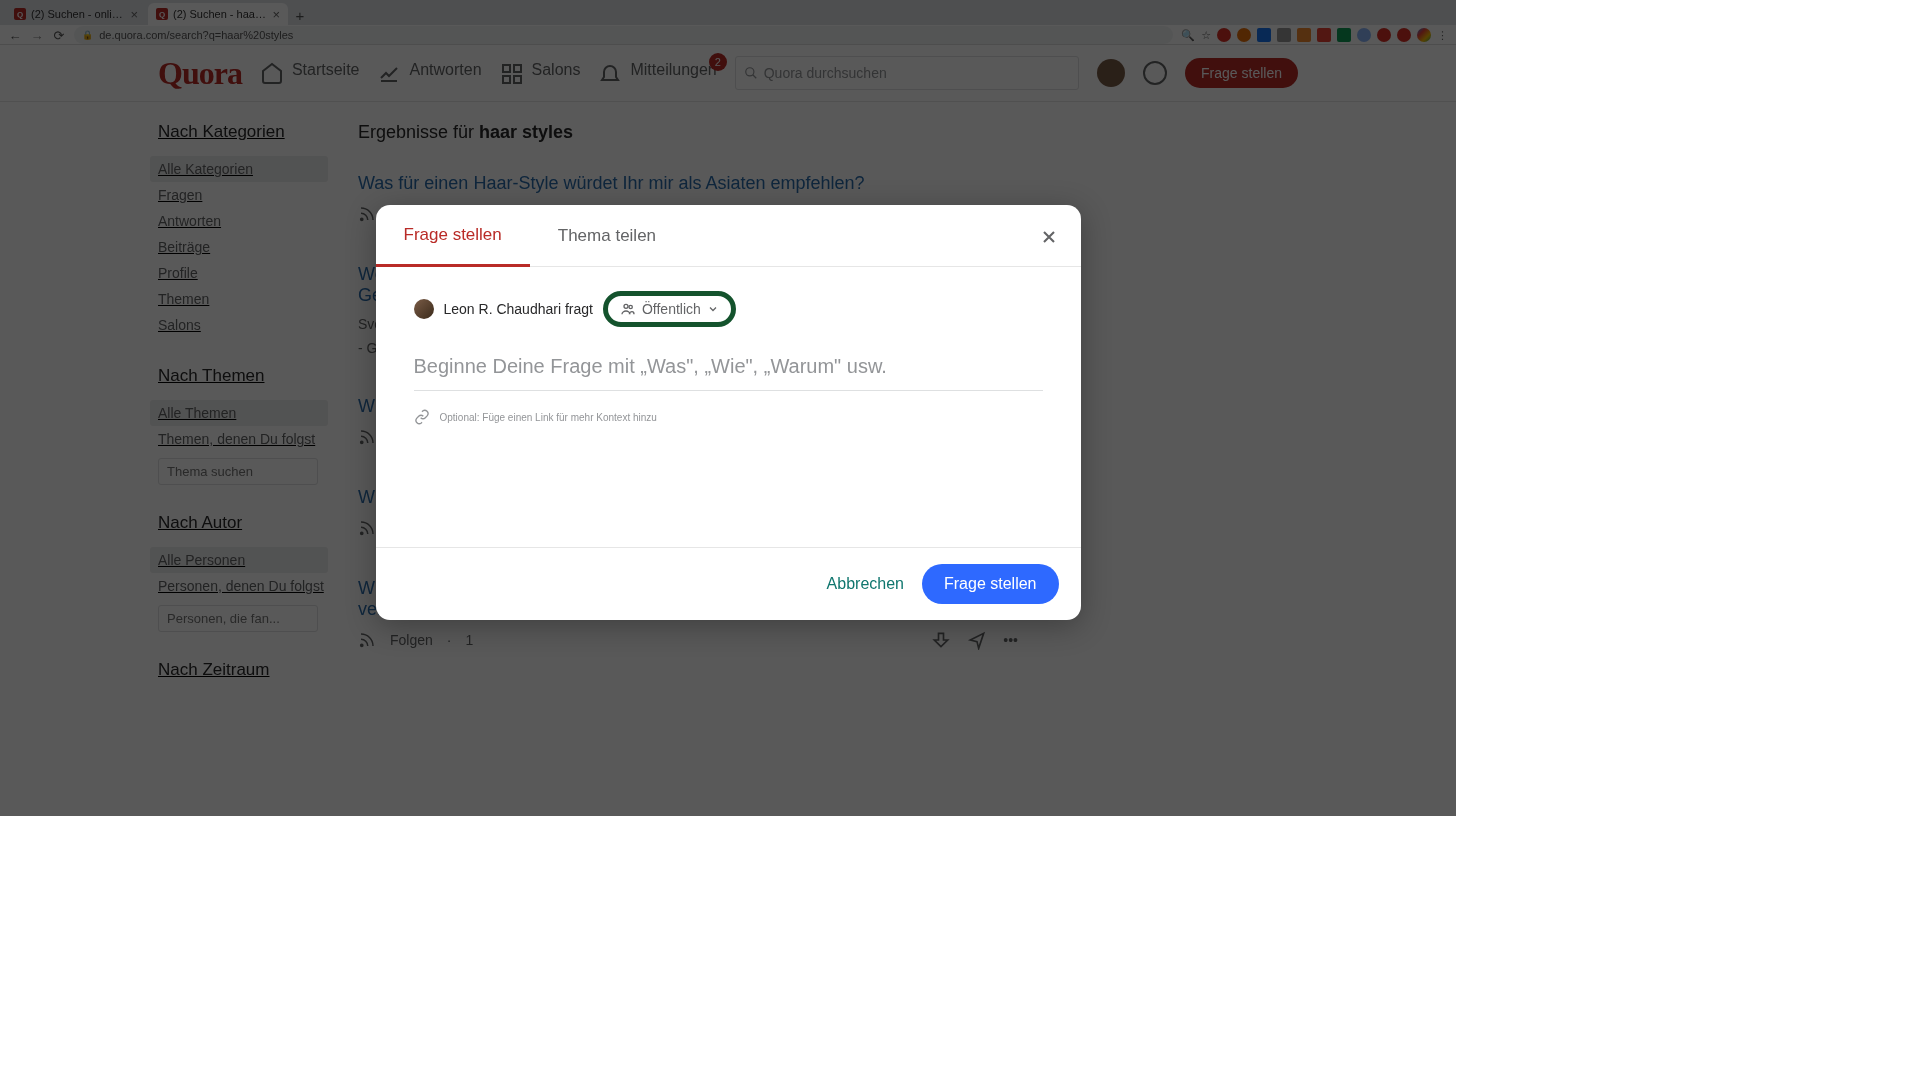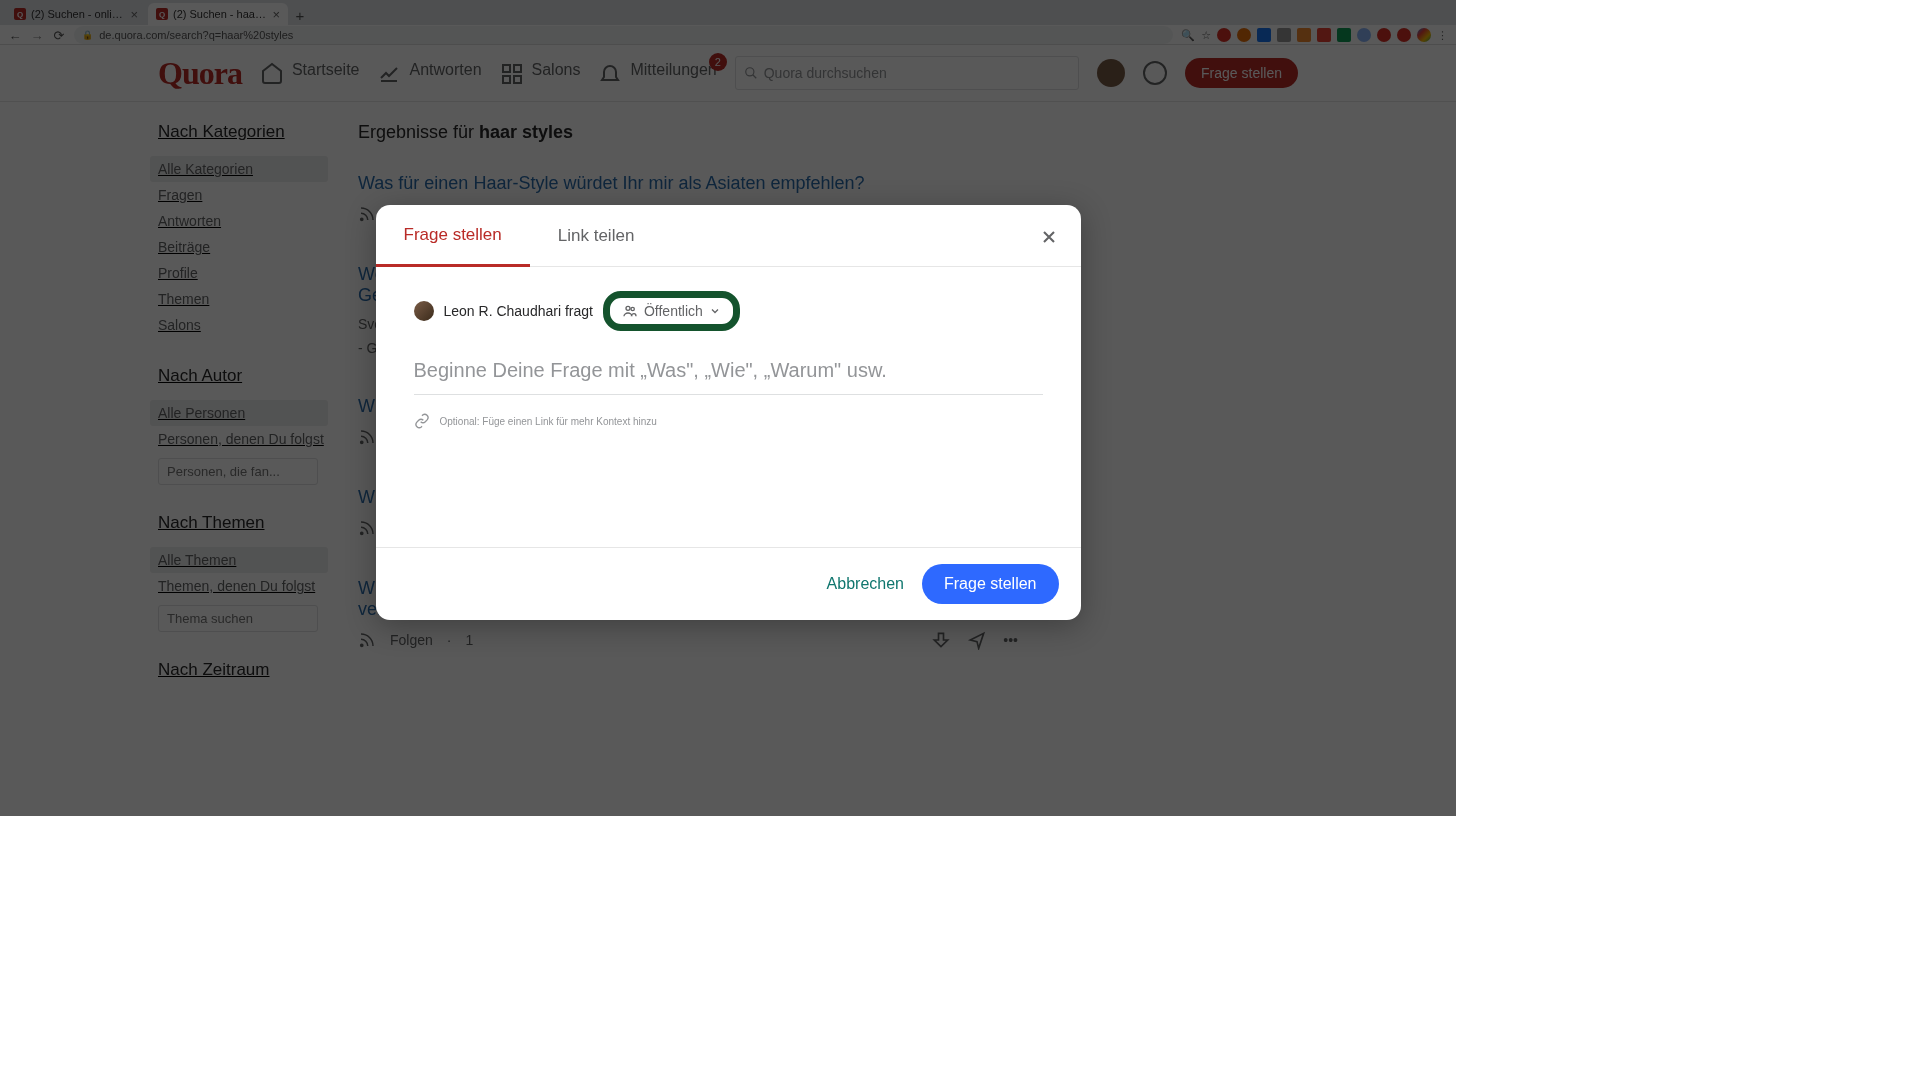--- a/index.html
+++ b/index.html
@@ -56,21 +56,21 @@
 .overlay { position: absolute; inset: 0; background: rgba(0,0,0,0.65); display: flex; align-items: flex-start; justify-content: center; padding-top: 205px; }
 .modal { width: 705px; background: #fff; border-radius: 14px; overflow: hidden; box-shadow: 0 6px 30px rgba(0,0,0,0.3); }
 .modal-tabs { display: flex; align-items: center; border-bottom: 1px solid #e6e6e6; padding: 0 0 0 0; position: relative; height: 62px; }
 .modal-tab { padding: 0 28px; font-size: 17px; color: #636466; height: 100%; display: flex; align-items: center; }
 .modal-tab.active { color: #b92b27; font-weight: 500; border-bottom: 3px solid #b92b27; margin-bottom: -1px; }
 .modal-close { position: absolute; right: 18px; top: 18px; color: #636466; font-size: 22px; cursor: pointer; width: 28px; height: 28px; display:flex; align-items:center; justify-content:center; }
 .modal-body { padding: 24px 38px 20px 38px; min-height: 280px; }
 .asker-row { display: flex; align-items: center; gap: 10px; margin-bottom: 22px; }
 .asker-avatar { width: 20px; height: 20px; border-radius: 50%; background: linear-gradient(135deg,#7a5c47,#3a2a1a); }
 .asker-name { font-size: 14px; color: #282829; }
-.visibility-btn { display: flex; align-items: center; gap: 6px; border: 7px solid #14532d; border-radius: 18px; padding: 5px 12px; font-size: 14px; color: #636466; }
+.visibility-btn { display: flex; align-items: center; gap: 6px; border: 5px solid #14532d; border-radius: 18px; padding: 5px 12px; font-size: 14px; color: #636466; }
 .question-input { width: 100%; border: none; border-bottom: 1px solid #dee0e1; font-size: 20px; color: #282829; padding: 6px 0 12px 0; outline: none; }
 .question-input::placeholder { color: #939598; }
 .link-row { display: flex; align-items: center; gap: 10px; margin-top: 18px; color: #939598; font-size: 10px; }
 .modal-footer { border-top: 1px solid #e6e6e6; padding: 16px 22px; display: flex; justify-content: flex-end; gap: 18px; align-items: center; }
 .btn-cancel { color: #0f766e; font-size: 16px; background: none; border: none; margin-left: 48px; }
 .btn-submit { background: #2e69ff; color: #fff; border: none; border-radius: 22px; padding: 11px 22px; font-size: 16px; font-weight: 500; }
 
 svg { display: block; }
 </style>
 </head>
@@ -168,30 +168,30 @@
         <div class="side-title">Nach Kategorien</div>
         <div class="side-item active">Alle Kategorien</div>
         <div class="side-item">Fragen</div>
         <div class="side-item">Antworten</div>
         <div class="side-item">Beiträge</div>
         <div class="side-item">Profile</div>
         <div class="side-item">Themen</div>
         <div class="side-item">Salons</div>
       </div>
       <div class="side-section">
+        <div class="side-title">Nach Themen</div>
+        <div class="side-item active">Alle Themen</div>
+        <div class="side-item">Themen, denen Du folgst</div>
+        <input class="side-input" style="margin-top: 6px;" placeholder="Thema suchen">
+      </div>
+      <div class="side-section">
         <div class="side-title">Nach Autor</div>
         <div class="side-item active">Alle Personen</div>
         <div class="side-item">Personen, denen Du folgst</div>
         <input class="side-input" style="margin-top: 6px;" placeholder="Personen, die fan...">
-      </div>
-      <div class="side-section">
-        <div class="side-title">Nach Themen</div>
-        <div class="side-item active">Alle Themen</div>
-        <div class="side-item">Themen, denen Du folgst</div>
-        <input class="side-input" style="margin-top: 6px;" placeholder="Thema suchen">
       </div>
       <div class="side-section">
         <div class="side-title">Nach Zeitraum</div>
       </div>
     </div>
 
     <div class="content">
       <div class="results-for">
         <span>Ergebnisse für </span><b>haar styles</b>
       </div>
@@ -291,21 +291,21 @@
       </div>
 
     </div>
   </div>
 </div>
 
 <div class="overlay">
   <div class="modal">
     <div class="modal-tabs">
       <div class="modal-tab active">Frage stellen</div>
-      <div class="modal-tab">Link teilen</div>
+      <div class="modal-tab">Thema teilen</div>
       <div class="modal-close">
         <svg width="20" height="20" viewBox="0 0 24 24" fill="none" stroke="#636466" stroke-width="2.5">
             <path d="M18 6L6 18M6 6l12 12"></path>
           </svg>
       </div>
     </div>
     <div class="modal-body">
       <div class="asker-row">
         <div class="asker-avatar"></div>
         <span class="asker-name">Leon R. Chaudhari fragt</span>

